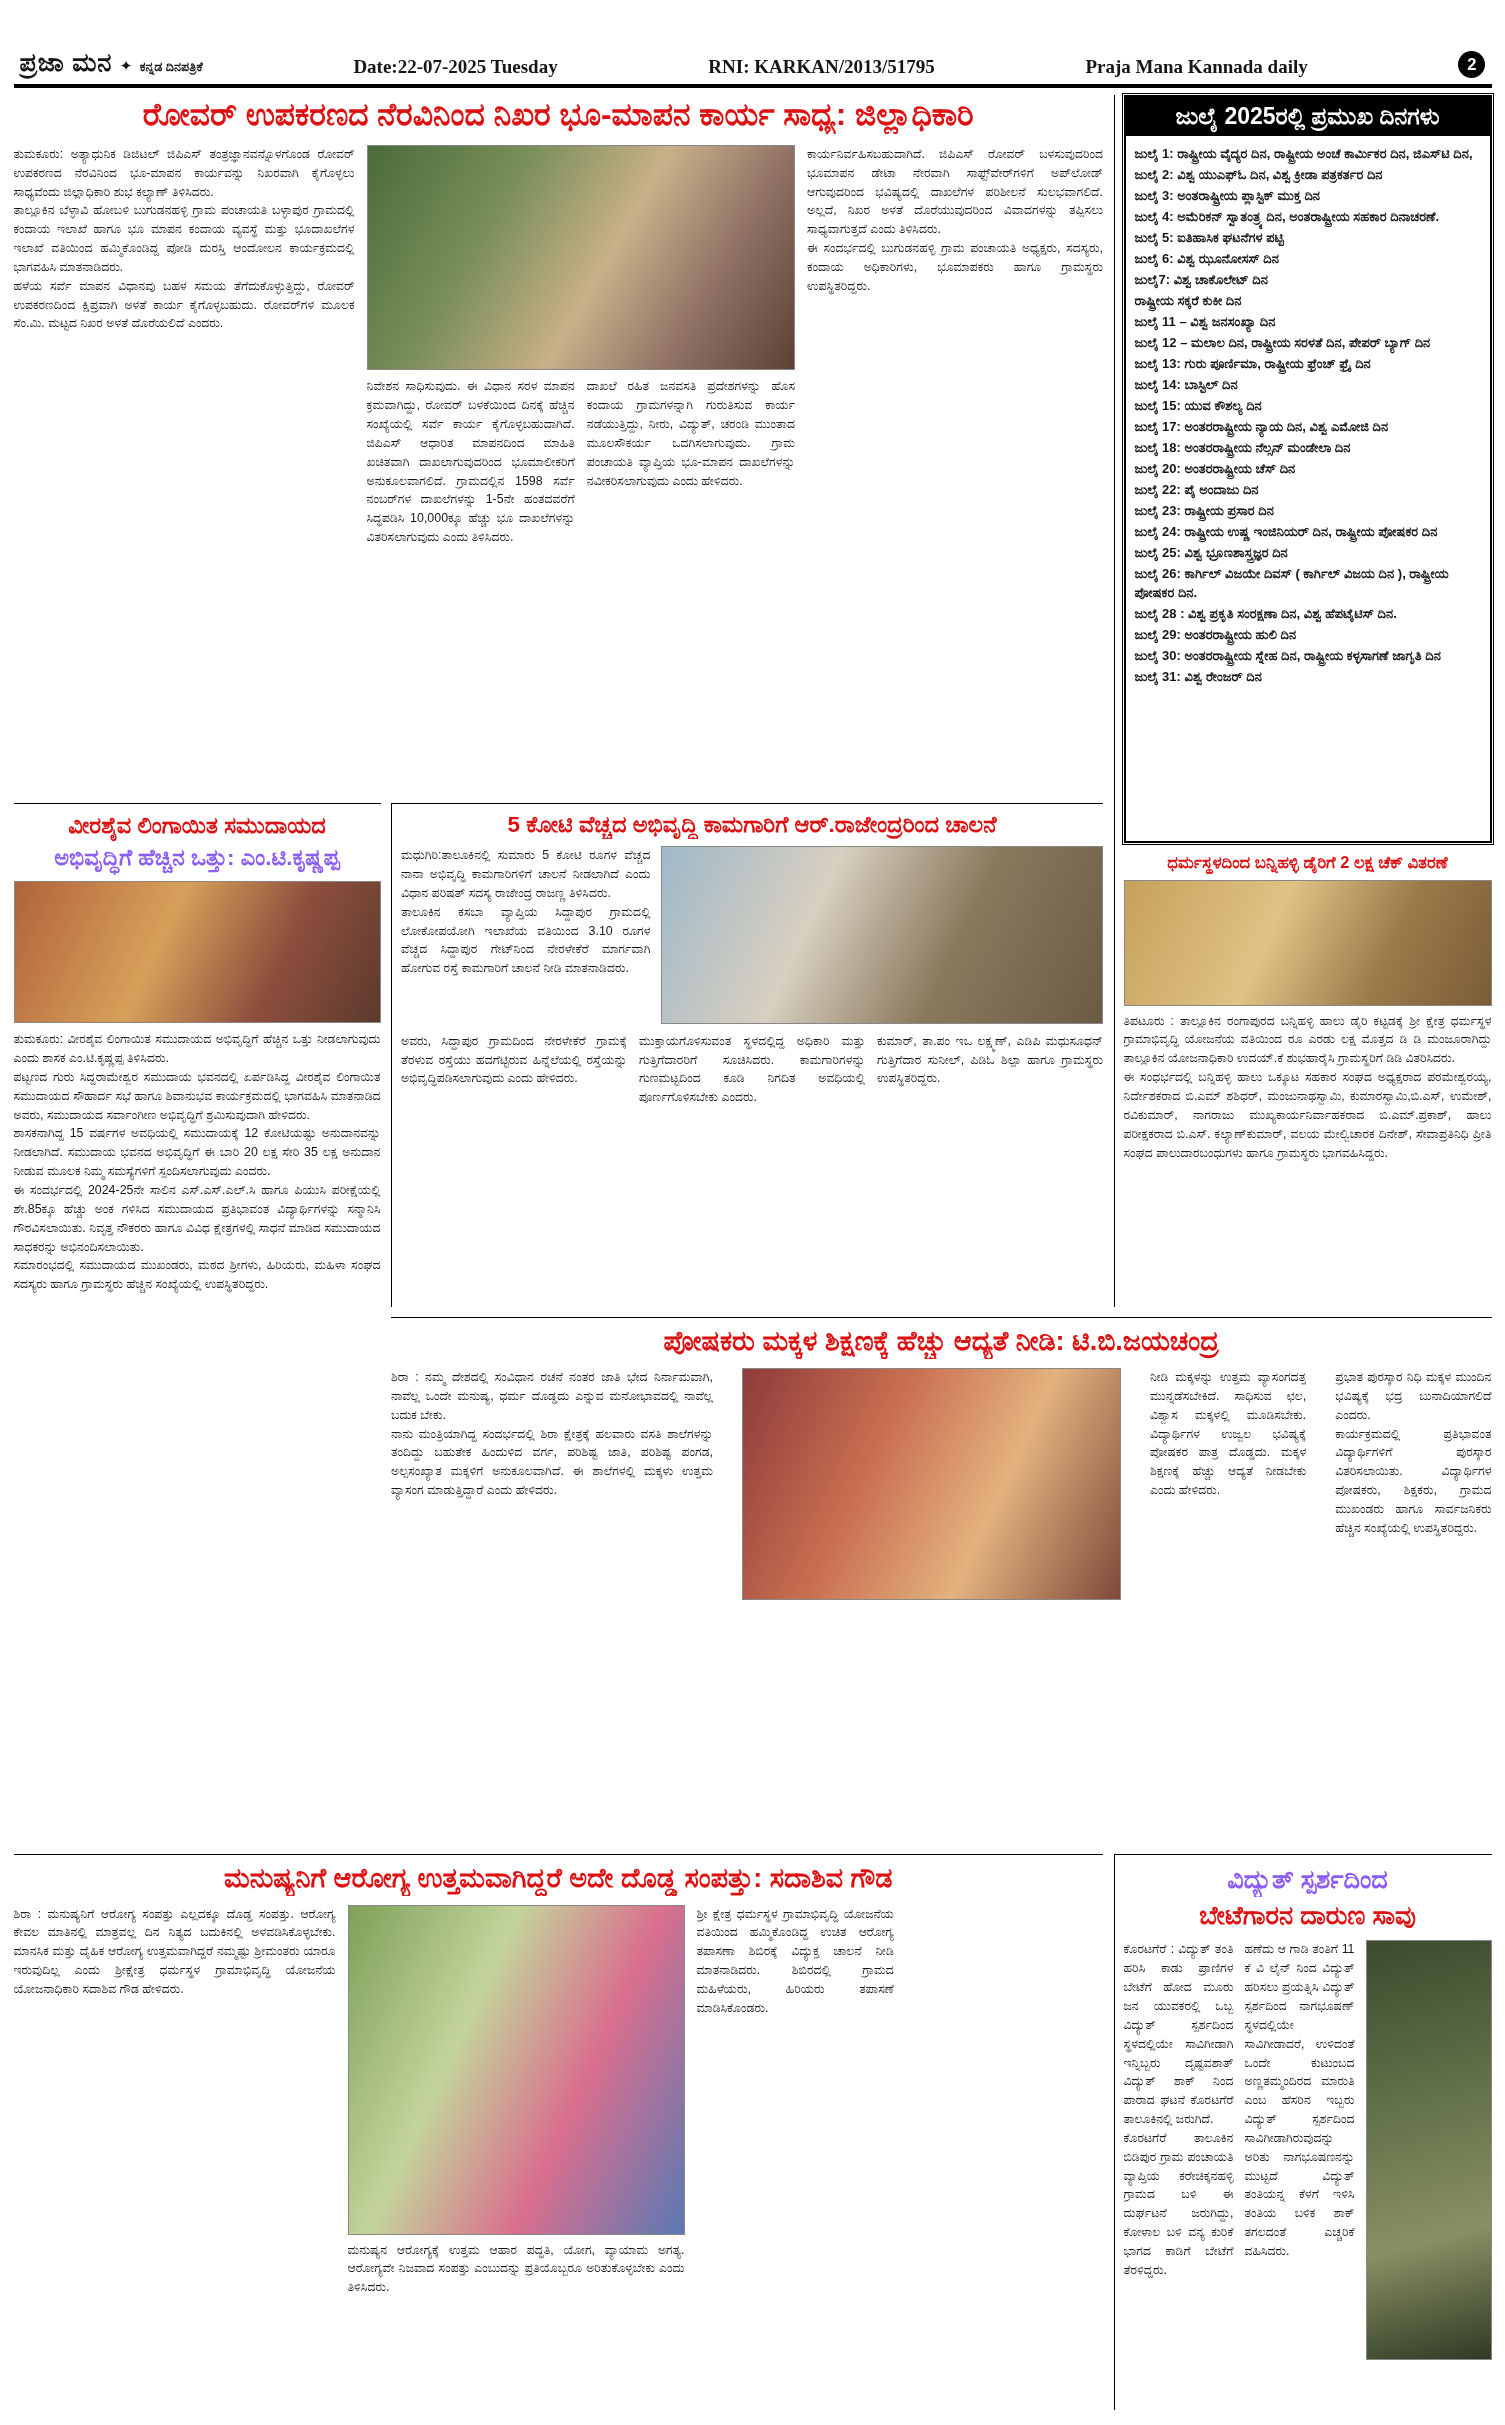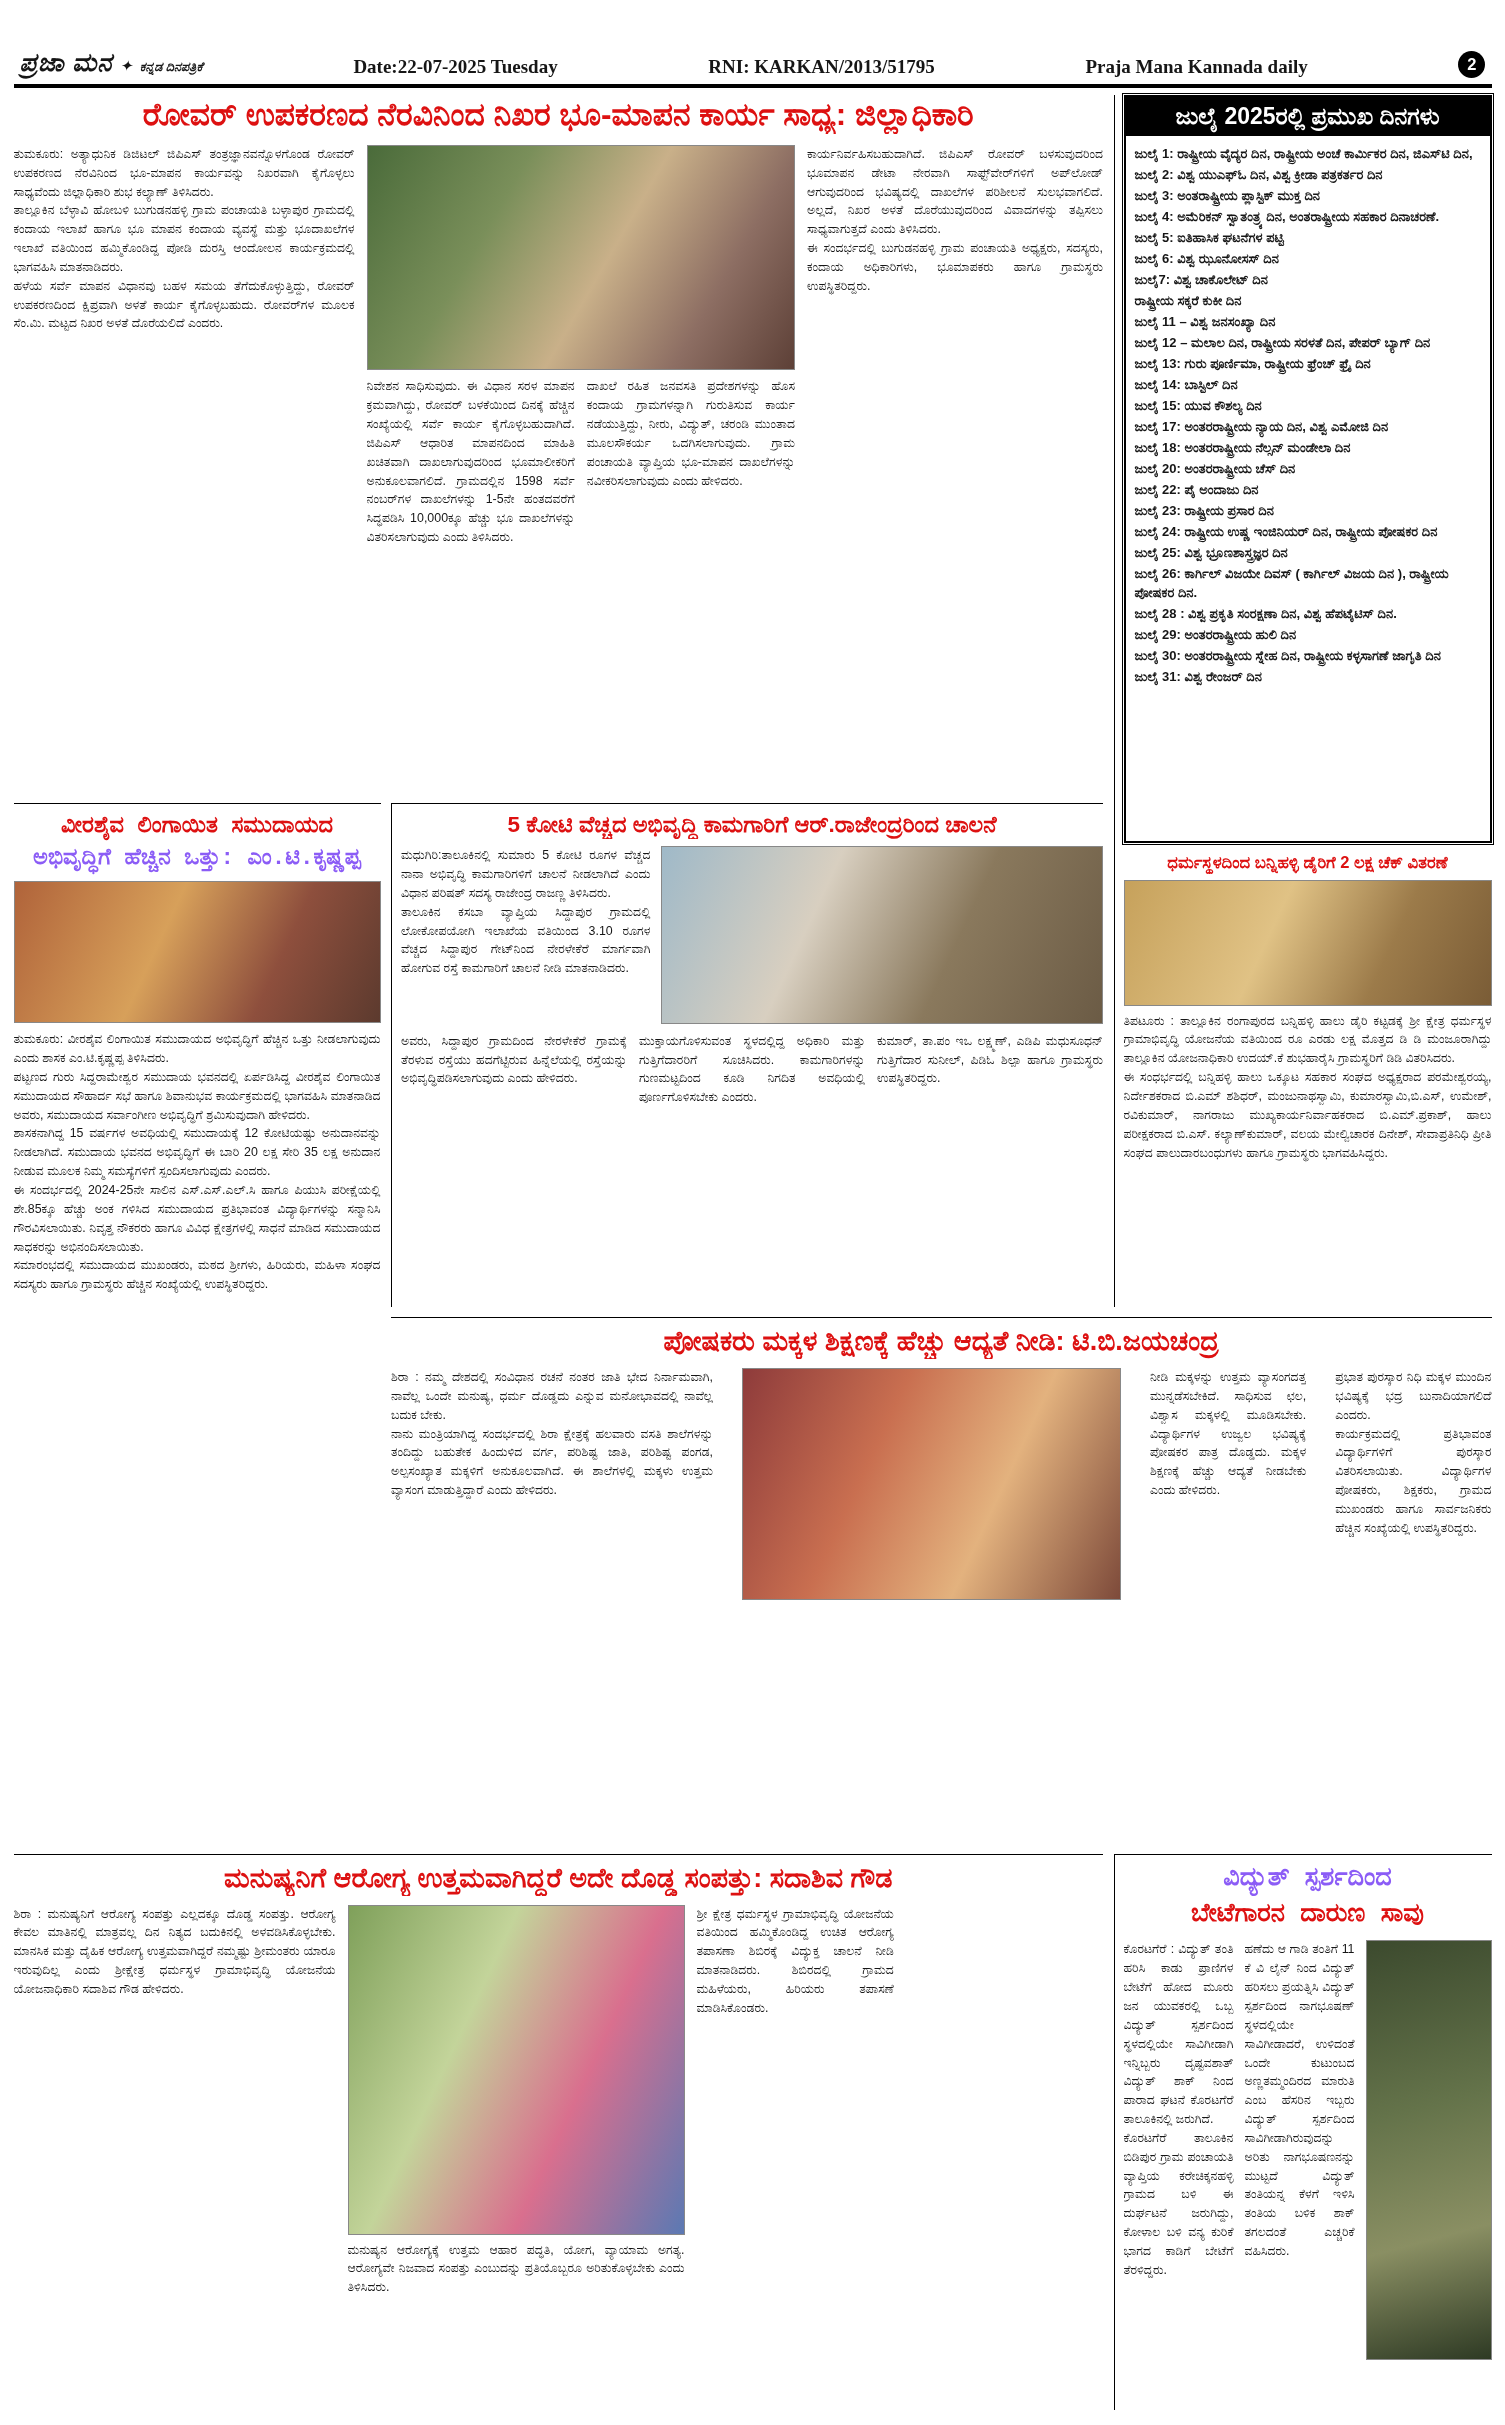--- a/index.html
+++ b/index.html
@@ -9,21 +9,21 @@
     font-family:"Liberation Sans", sans-serif;
     color:#161616;
   }
   .page { padding:7.5px 13.5px 10.5px 13.5px; }
 
   
   .masthead {
     display:flex; align-items:flex-end; justify-content:space-between;
     padding:40px 6px 6px 6px; border-bottom:4.5px solid #000;
   }
-  .logo-wrap { display:flex; align-items:baseline; gap:7.5px;font-style:italic; }
+  .logo-wrap { display:flex; align-items:baseline; gap:7.5px; }
   .logo-main { font-size:25.5px; font-weight:bold; letter-spacing:0.7px; }
   .logo-star { font-size:15px; }
   .logo-sub { font-size:12.7px; font-weight:bold; }
   .mast-item { font-size:19px; font-weight:bold; font-family:"Liberation Serif", serif; }
   .page-badge {
     width:27px; height:27px; border-radius:50%; background:#000; color:#fff;
     display:flex; align-items:center; justify-content:center;
     font-size:16.5px; font-weight:bold;
   }
 
@@ -51,21 +51,21 @@
 
   
   .hl { font-weight:bold; text-align:center; white-space:nowrap; overflow:hidden; }
   .red { color:#dd1111; }
   .blk { color:#8b5cf6;text-align:center; }
   .hl-rover { font-size:31.5px; line-height:1.25; margin-bottom:10.5px; }
   .hl-raj   { font-size:22.5px; line-height:1.3; margin-bottom:7.5px; }
   .hl-jaya  { font-size:27px; line-height:1.3; margin-bottom:9px; }
   .hl-sada  { font-size:27px; line-height:1.3; margin-bottom:9px; }
   .hl-two   { font-size:22.5px; line-height:1.45; margin-bottom:6px; }
-  .hl-two span { display:block; white-space:nowrap; overflow:hidden;font-family:Liberation Mono, monospace; }
+  .hl-two span { display:block; white-space:nowrap; overflow:hidden; }
   .hl-dharma { font-size:16.5px; line-height:1.4; margin:7.5px 0 6px 0; }
   .body-txt {
     font-size:12.4px; line-height:1.52; text-align:justify;
     white-space:pre-line; overflow:hidden;
   }
   .photo {
     width:100%; border:0.7px solid #888;
     background:linear-gradient(120deg,#4a6b3a,#7a8f5a 30%,#c9b089 55%,#8d6e63 78%,#5d4037);
   }
   .ph-raj    { background:linear-gradient(115deg,#9fb9c8,#d8cfc0 35%,#8a795d 65%,#6b5b45); }

